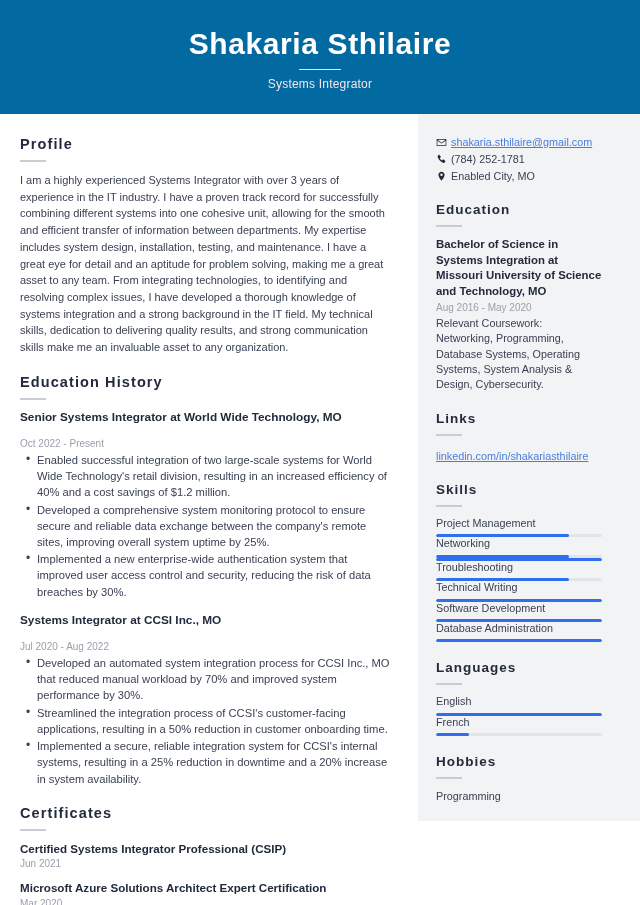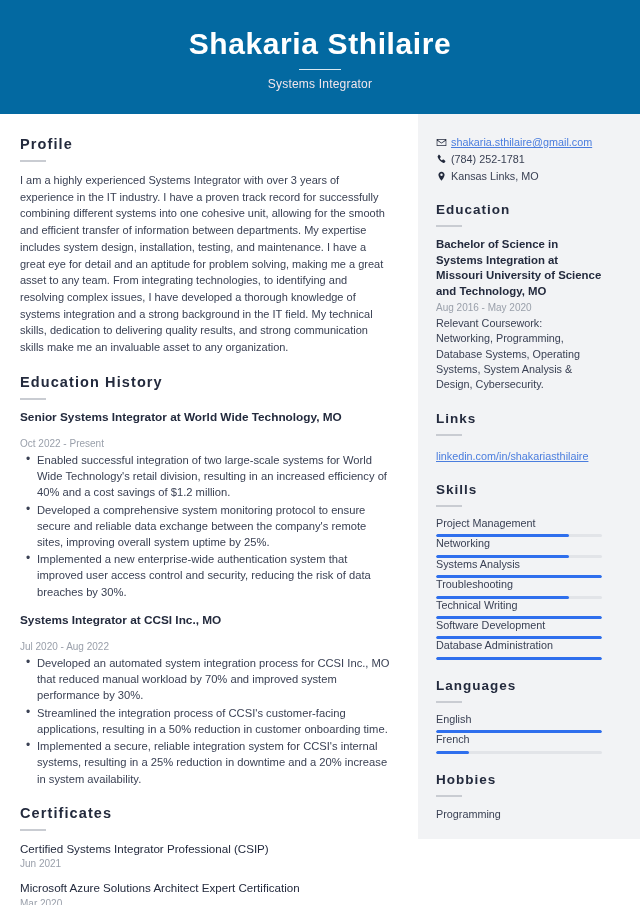--- a/index.html
+++ b/index.html
@@ -104,21 +104,21 @@
     content:"•";
     position:absolute;
     left:6px;
     top:-1px;
     color:#3a4154;
     font-size:12px;
   }
   .cert { margin-bottom:11px; }
   .cert-name {
     font-size:11.6px;
-    font-weight:normal;
+    font-weight:bold;
     color:#232a3d;
     line-height:1.35;
   }
   .cert-date { font-size:10px; color:#9aa0ab; margin-top:2px; }
 
   
   .contact { margin-bottom:20px; }
   .contact-row {
     display:flex;
     align-items:flex-start;
@@ -261,21 +261,21 @@
               </svg>
           </span>
           <span>(784) 252-1781</span>
         </div>
         <div class="contact-row">
           <span class="contact-icon">
             <svg width="11" height="11" viewBox="0 0 16 16" fill="currentColor">
                 <path d="M8 1C5.5 1 3.5 3 3.5 5.5c0 3.2 4 8.2 4.2 8.4.2.2.4.2.6 0 .2-.2 4.2-5.2 4.2-8.4C12.5 3 10.5 1 8 1zm0 6.2a1.8 1.8 0 110-3.6 1.8 1.8 0 010 3.6z"></path>
               </svg>
           </span>
-          <span>Kansas Links, MO</span>
+          <span>Enabled City, MO</span>
         </div>
       </div>
 
       <div class="sec">
         <div class="sec-title">Education</div>
         <div class="sec-rule"></div>
         <div class="edu-deg">Bachelor of Science in Systems Integration at Missouri University of Science and Technology, MO</div>
         <div class="edu-date">Aug 2016 - May 2020</div>
         <div class="edu-desc">Relevant Coursework: Networking, Programming, Database Systems, Operating Systems, System Analysis &amp; Design, Cybersecurity.</div>
       </div>
@@ -296,21 +296,20 @@
             <div class="bar-fill" style="width: 80%;"></div>
           </div>
         </div>
         <div class="bar-item">
           <div class="bar-label">Networking</div>
           <div class="bar-track">
             <div class="bar-fill" style="width: 80%;"></div>
           </div>
         </div>
         <div class="bar-item">
-          <div class="bar-label">Systems Analysis</div>
           <div class="bar-track">
             <div class="bar-fill" style="width: 100%;"></div>
           </div>
         </div>
         <div class="bar-item">
           <div class="bar-label">Troubleshooting</div>
           <div class="bar-track">
             <div class="bar-fill" style="width: 80%;"></div>
           </div>
         </div>

